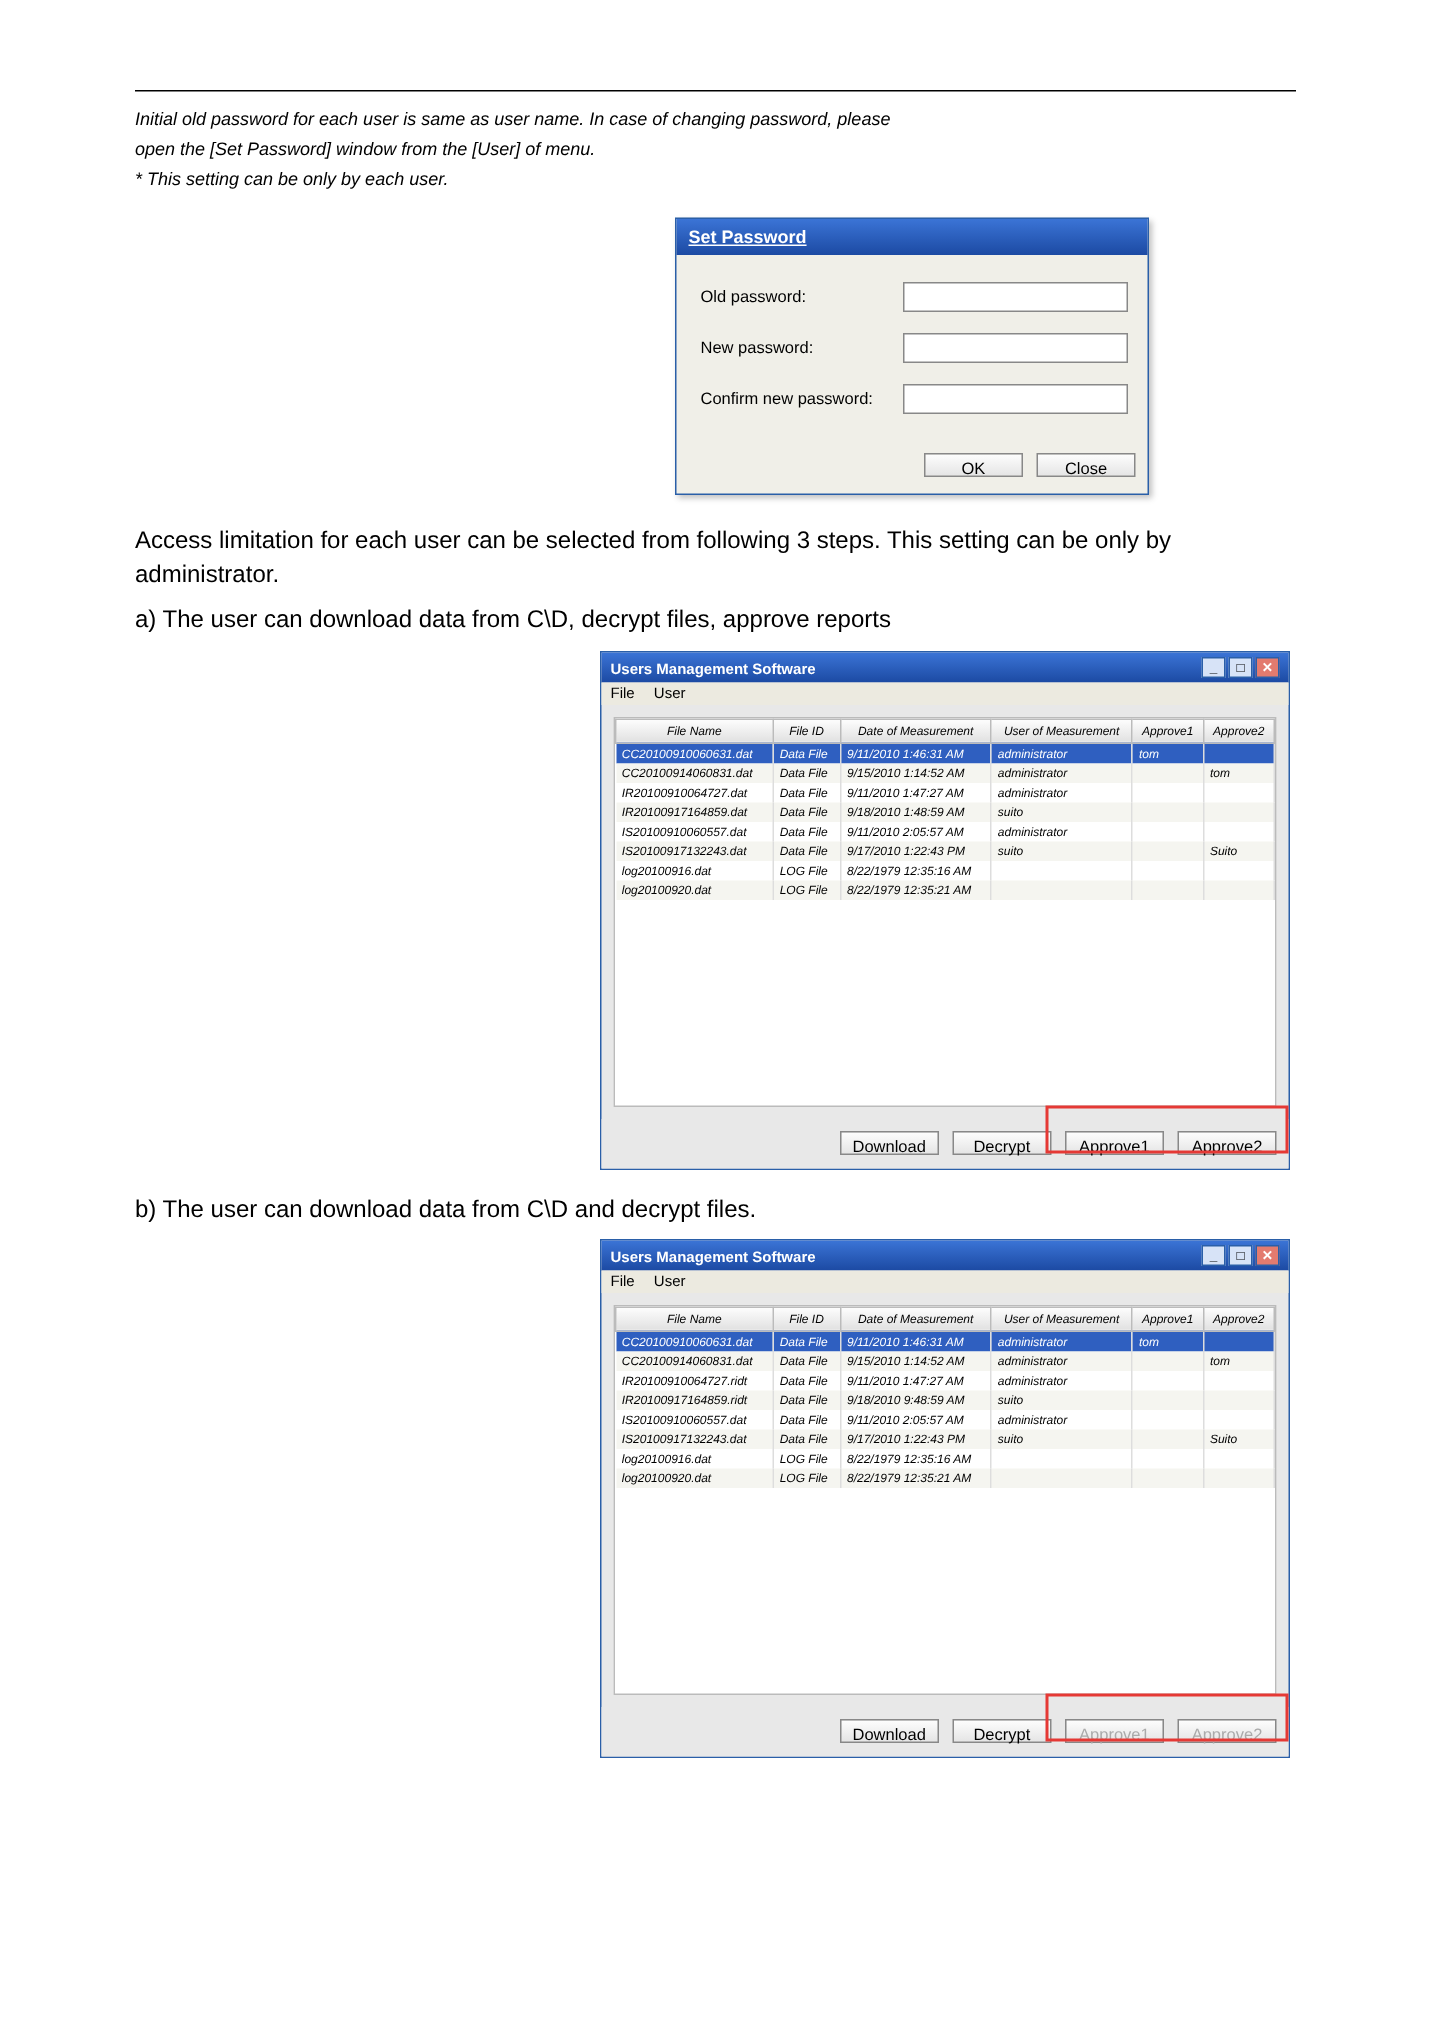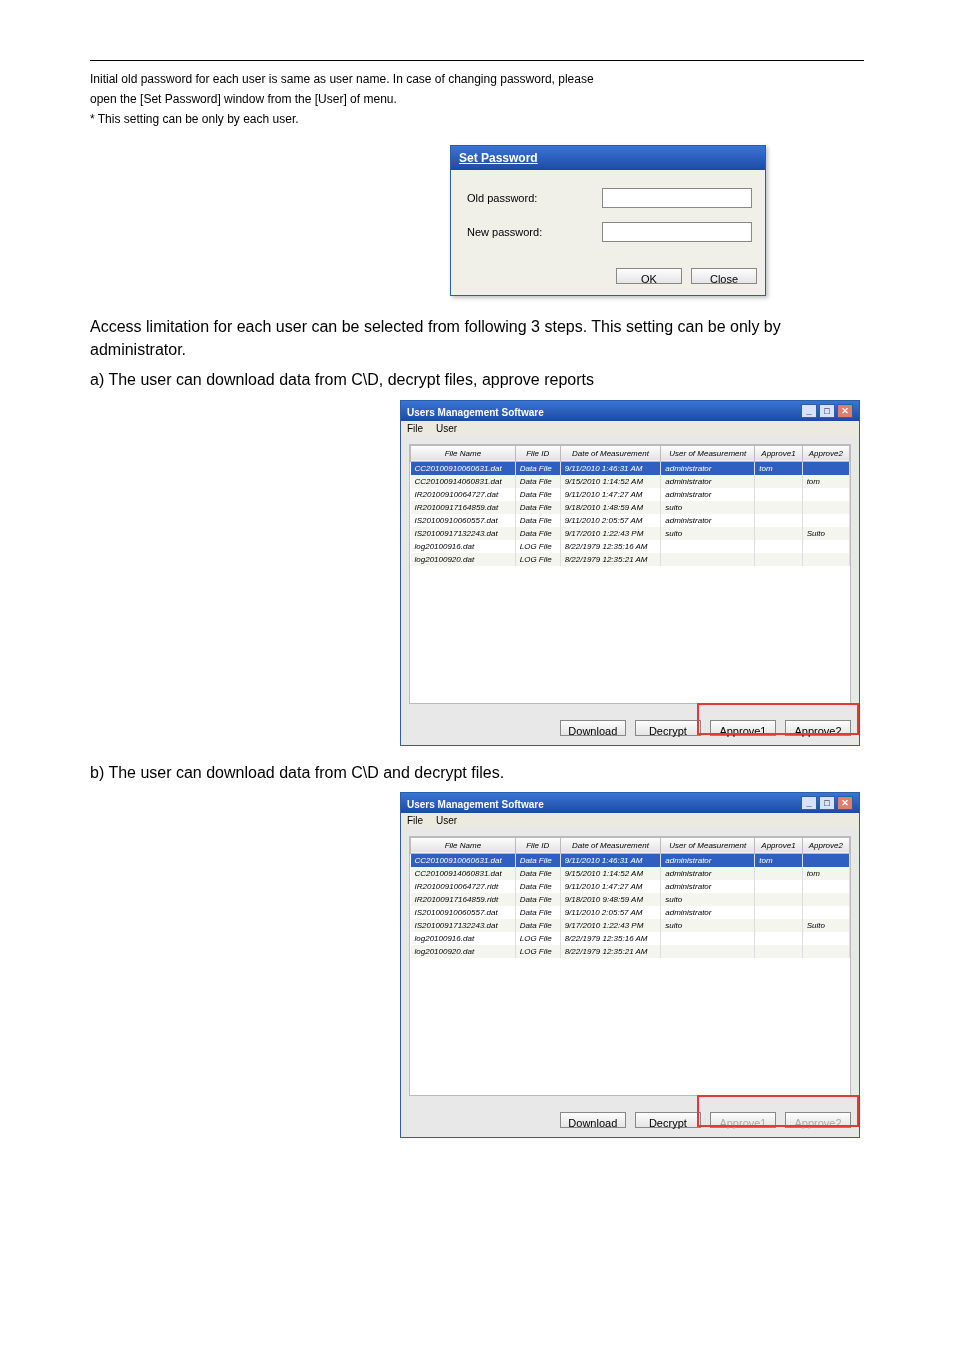--- a/index.html
+++ b/index.html
@@ -7,21 +7,21 @@
     width: 954px;
     height: 1351px;
     background: #fff;
     font-family: Arial, sans-serif;
     font-size: 11px;
     position: relative;
   }
   .page { padding: 40px 90px; }
   .rule { border-top: 1px solid #000; margin: 20px 0 10px; }
   .intro { font-size: 12px; line-height: 1.4; max-width: 760px; }
-  .intro p { margin: 3px 0; }
+  .intro p { margin: 3px 0; font-style: italic; }
   .dialog {
     width: 316px;
     border: 1px solid #2a5fa8;
     background: #f0efe8;
     margin: 18px 0 0 360px;
     box-shadow: 2px 2px 4px rgba(0,0,0,.25);
   }
   .dialog-title {
     background: linear-gradient(#3b74d6,#1c4aa3);
     color: #fff;
@@ -130,20 +130,24 @@
     <div class="dialog-title">Set Password</div>
     <div class="dialog-body">
       <div class="form-row">
         <label>Old password:</label>
         <input type="text" style="">
       </div>
       <div class="form-row">
         <label>New password:</label>
         <input type="text" style="">
       </div>
+      <div class="form-row">
+        <label>Confirm new password:</label>
+        <input type="text" style="">
+      </div>
     </div>
     <div class="dialog-buttons">
       <span class="btn">OK</span>
       <span class="btn">Close</span>
     </div>
   </div>
 
   <p class="section-text">Access limitation for each user can be selected from following 3 steps. This setting can be only by administrator.</p>
   <p class="section-text" style="margin-top:4px;">a) The user can download data from C\D, decrypt files, approve reports</p>
 

